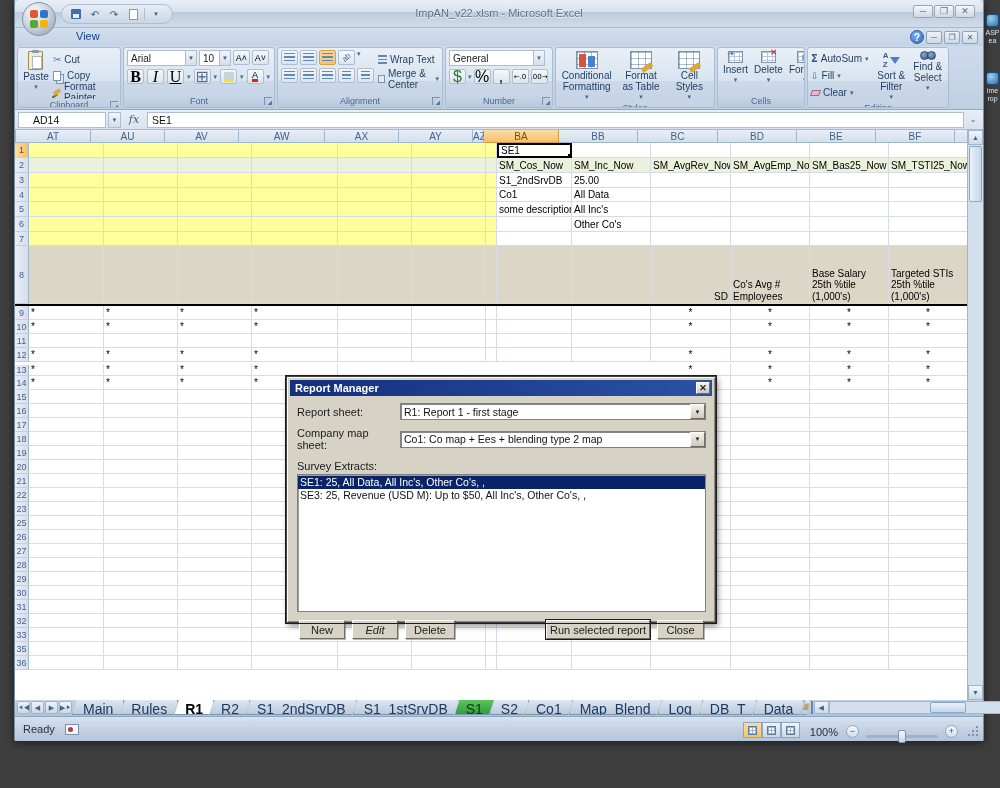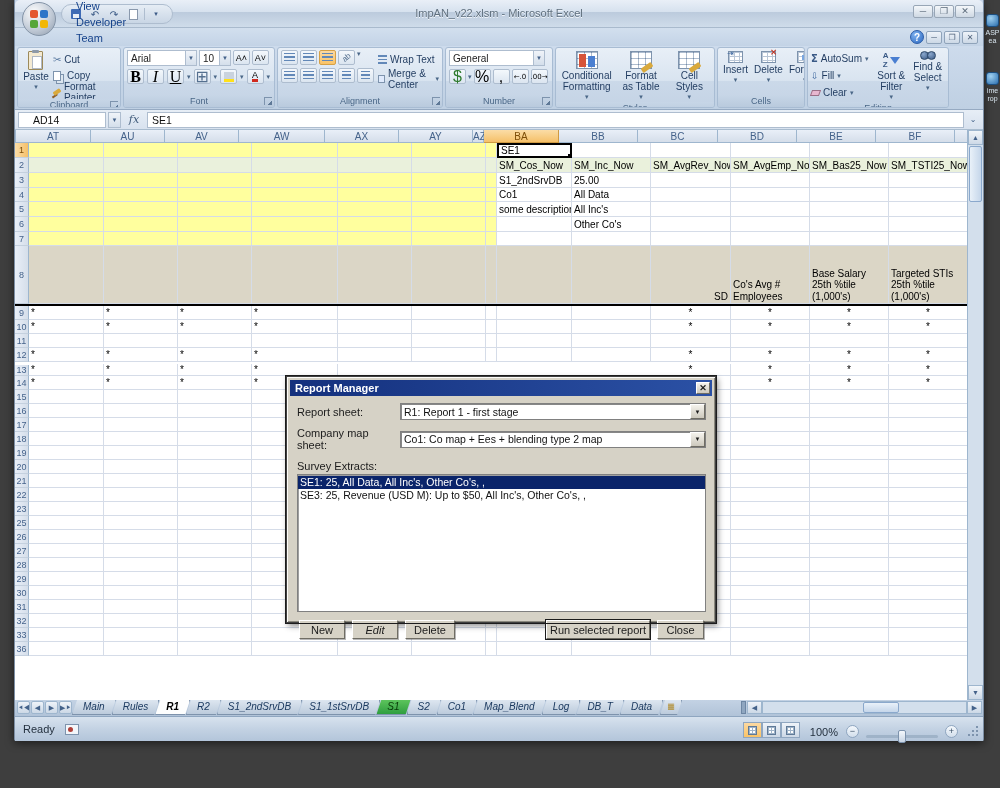--- a/index.html
+++ b/index.html
@@ -37,21 +37,21 @@
     background:linear-gradient(#e6edf5,#c9d6e5); }
   .qbtn { width:16px; height:15px; display:flex; align-items:center; justify-content:center;
     font-size:10px; color:#3b5a86; }
   .floppy { width:10px; height:10px; background:#3f6bb5; border-radius:1px; position:relative; }
   .floppy::after { content:""; position:absolute; left:2px; top:5px; width:6px; height:4px; background:#e8eef6; }
   .pagei { width:9px; height:11px; background:#fff; border:1px solid #8a99ad; }
   .qsep { width:1px; height:12px; background:#aebdcf; }
 
   
   .tabrow { position:relative; height:18px; background:linear-gradient(#d2dfee,#c3d3e6);
-    padding-left:48px; display:flex; align-items:flex-end; }
+    padding-left:48px; display:flex; align-items:flex-start; }
   .rtab { font-size:11px; color:#15428b; padding:2px 13px 2px; cursor:default; }
   .tabrow-right { position:absolute; right:5px; top:2px; display:flex; gap:2px; align-items:center; }
   .helpbtn { width:14px; height:14px; border-radius:50%; background:radial-gradient(circle at 35% 30%,#7fb2ef,#2e6ac2);
     color:#fff; font-size:10px; font-weight:bold; text-align:center; line-height:14px; border:1px solid #2a5ca8; }
   .dbtn-win { width:16px; height:13px; border:1px solid #8fa3ba; border-radius:2px;
     background:linear-gradient(#eef3f9,#ccd8e6); font-size:8px; color:#51647c; text-align:center; line-height:11px; }
 
   
   .ribbon { position:relative; height:64px; background:linear-gradient(#cddbec,#bfd0e3);
     border-bottom:1px solid #96aac2; display:flex; gap:2px; padding:1px 2px 1px 2px; }
@@ -177,23 +177,23 @@
   .pbtn.b1{width:46px;} .pbtn.b2{width:46px;font-style:italic;} .pbtn.b3{width:50px;}
   .pbtn.run { width:104px; margin-left:auto; outline:1px solid #1c1c1c; }
   .pbtn.close { width:47px; }
 
   
   .tabsbar { height:16px; background:linear-gradient(#c3d2e4,#b1c3d8); display:flex; align-items:flex-start; }
   .navs { display:flex; padding:1px 2px; gap:1px; }
   .nbt { width:13px; height:13px; font-size:7px; color:#44628a; background:linear-gradient(#eef3f9,#ccd8e6);
     border:1px solid #9eb6ce; border-radius:2px; text-align:center; line-height:11px; }
   .stabs { display:flex; height:15px; margin-left:2px; }
-  .stab { padding:1px 10px 0 10px; font-size:10px; color:#1c3a60;
+  .stab { padding:1px 10px 0 10px; font-size:14px; color:#1c3a60;
     background:linear-gradient(#dde6f0,#bccbdc); border:1px solid #7e93ac; border-top:none;
-    clip-path:polygon(5px 0, calc(100% - 0px) 0, calc(100% - 5px) 100%, 0 100%); margin-left:-4px;font-style:italic; }
+    clip-path:polygon(5px 0, calc(100% - 0px) 0, calc(100% - 5px) 100%, 0 100%); margin-left:-4px; }
   .stab.active { background:#fdfefe; font-weight:bold; color:#000; z-index:2; }
   .stab.green { background:linear-gradient(#5cc45c,var(--sheet_tab_green)); color:#073807; }
   .instab { width:22px; height:15px; margin-left:-3px; background:linear-gradient(#dde6f0,#bccbdc);
     border:1px solid #7e93ac; border-top:none; clip-path:polygon(5px 0,100% 0,calc(100% - 5px) 100%,0 100%);
     font-size:8px; text-align:center; color:#b08a2a; line-height:14px; }
   .tfill { flex:1; }
   .hsplit { width:5px; height:13px; margin-top:1px; background:#8fa6c0; border:1px solid #6d86a3; }
   .hscroll { display:flex; align-items:center; padding:1px 1px; gap:0; }
   .hbt { width:15px; height:13px; font-size:7px; color:#44628a; background:linear-gradient(#eef3f9,#ccd8e6);
     border:1px solid #9eb6ce; text-align:center; line-height:11px; }
@@ -1059,20 +1059,37 @@
           <div class="cell" style="width: 11px;"></div>
           <div class="cell" style="width: 75px;"></div>
           <div class="cell" style="width: 79px;"></div>
           <div class="cell" style="width: 80px;"></div>
           <div class="cell" style="width: 79px;"></div>
           <div class="cell" style="width: 79px;"></div>
           <div class="cell" style="width: 79px;"></div>
           <div class="cell" style="width: 30px;"></div>
         </div>
         <div class="grow" style="height: 14px;">
+          <div class="rowhdr">35</div>
+          <div class="cell" style="width: 75px;"></div>
+          <div class="cell" style="width: 74px;"></div>
+          <div class="cell" style="width: 74px;"></div>
+          <div class="cell" style="width: 86px;"></div>
+          <div class="cell" style="width: 74px;"></div>
+          <div class="cell" style="width: 74px;"></div>
+          <div class="cell" style="width: 11px;"></div>
+          <div class="cell" style="width: 75px;"></div>
+          <div class="cell" style="width: 79px;"></div>
+          <div class="cell" style="width: 80px;"></div>
+          <div class="cell" style="width: 79px;"></div>
+          <div class="cell" style="width: 79px;"></div>
+          <div class="cell" style="width: 79px;"></div>
+          <div class="cell" style="width: 30px;"></div>
+        </div>
+        <div class="grow" style="height: 14px;">
           <div class="rowhdr">36</div>
           <div class="cell" style="width: 75px;"></div>
           <div class="cell" style="width: 74px;"></div>
           <div class="cell" style="width: 74px;"></div>
           <div class="cell" style="width: 86px;"></div>
           <div class="cell" style="width: 74px;"></div>
           <div class="cell" style="width: 74px;"></div>
           <div class="cell" style="width: 11px;"></div>
           <div class="cell" style="width: 75px;"></div>
           <div class="cell" style="width: 79px;"></div>

